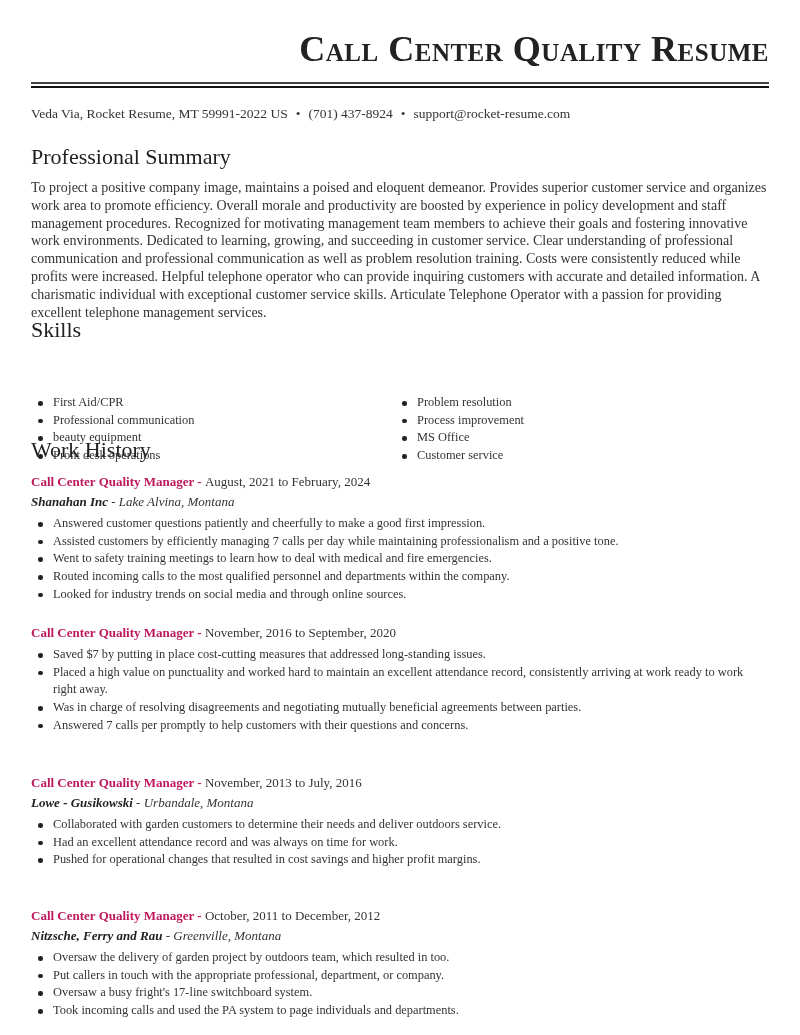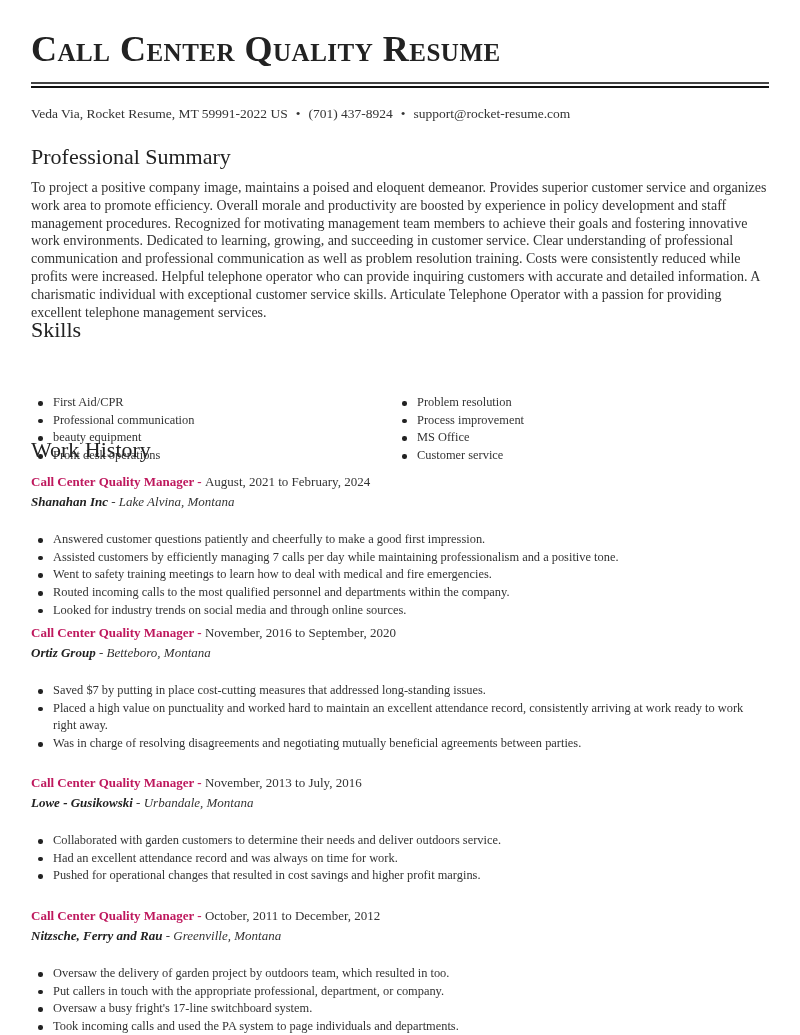--- a/index.html
+++ b/index.html
@@ -1,20 +1,20 @@
 <!DOCTYPE html>
 <html><head>
 <meta charset="utf-8">
 <style>
   * { box-sizing: border-box; margin: 0; padding: 0; }
   html, body { width: 800px; height: 1035px; background: #ffffff; overflow: hidden; }
   body { font-family: "Liberation Serif", "DejaVu Serif", serif; color: #222222; position: relative; }
   .page { position: absolute; left: 31px; top: 0; width: 738px; }
   .title {
-    position: absolute; left: 0; top: 28px; width: 738px; text-align: left;
+    position: absolute; left: 0; top: 28px; width: 738px; text-align: right;
     font-size: 36px; font-weight: bold; font-variant: small-caps; letter-spacing: 0.5px; color: #222;
     line-height: 42px;
   }
   .rule-thin { position: absolute; left: 0; top: 82px; width: 738px; height: 1.5px; background: #444; }
   .rule-thick { position: absolute; left: 0; top: 85.5px; width: 738px; height: 2.5px; background: #111; }
   .contact {
     position: absolute; left: 0; top: 105px; width: 738px; text-align: left;
     font-size: 13.5px; color: #333; line-height: 18px;
   }
   .contact .sep { margin: 0 8px; }
@@ -30,21 +30,21 @@
     position: relative; padding-left: 22px; font-size: 12.4px; line-height: 17.7px; color: #333;
   }
   .skills li::before, .bullets li::before {
     content: ""; position: absolute; left: 7px; top: 7px; width: 4.5px; height: 4.5px; border-radius: 50%; background: #222;
   }
   .job { position: absolute; left: 0; width: 738px; }
   .job-title-line { font-size: 13px; line-height: 18px; color: #333; }
   .job-title-line b { color: #be185d; }
   .job-company-line { font-size: 13px; line-height: 18px; color: #333; font-style: italic; margin-top: 2px; }
   .job-company-line b { color: #222; }
-  .bullets { list-style: none; margin-top: 20px; }
+  .bullets { list-style: none; margin-top: 4px; }
 </style>
 </head>
 <body>
 
 <div class="page">
 
   <h1 class="title">Call Center Quality Resume</h1>
   <div class="rule-thin"></div>
   <div class="rule-thick"></div>
 
@@ -80,25 +80,25 @@
       <li>Answered customer questions patiently and cheerfully to make a good first impression.</li>
       <li>Assisted customers by efficiently managing 7 calls per day while maintaining professionalism and a positive tone.</li>
       <li>Went to safety training meetings to learn how to deal with medical and fire emergencies.</li>
       <li>Routed incoming calls to the most qualified personnel and departments within the company.</li>
       <li>Looked for industry trends on social media and through online sources.</li>
     </ul>
   </div>
 
   <div class="job" style="top:624px">
     <div class="job-title-line"><b>Call Center Quality Manager</b><b> - </b><span>November, 2016 to September, 2020</span></div>
-    <div class="job-company-line"><b>Ortiz Group</b><span> - </span><span>Betteboro, Montana</span></div>
     <ul class="bullets">
       <li>Saved $7 by putting in place cost-cutting measures that addressed long-standing issues.</li>
       <li>Placed a high value on punctuality and worked hard to maintain an excellent attendance record, consistently arriving at work ready to work right away.</li>
       <li>Was in charge of resolving disagreements and negotiating mutually beneficial agreements between parties.</li>
+      <li>Answered 7 calls per promptly to help customers with their questions and concerns.</li>
     </ul>
   </div>
 
   <div class="job" style="top:774px">
     <div class="job-title-line"><b>Call Center Quality Manager</b><b> - </b><span>November, 2013 to July, 2016</span></div>
     <div class="job-company-line"><b>Lowe - Gusikowski</b><span> - </span><span>Urbandale, Montana</span></div>
     <ul class="bullets">
       <li>Collaborated with garden customers to determine their needs and deliver outdoors service.</li>
       <li>Had an excellent attendance record and was always on time for work.</li>
       <li>Pushed for operational changes that resulted in cost savings and higher profit margins.</li>

